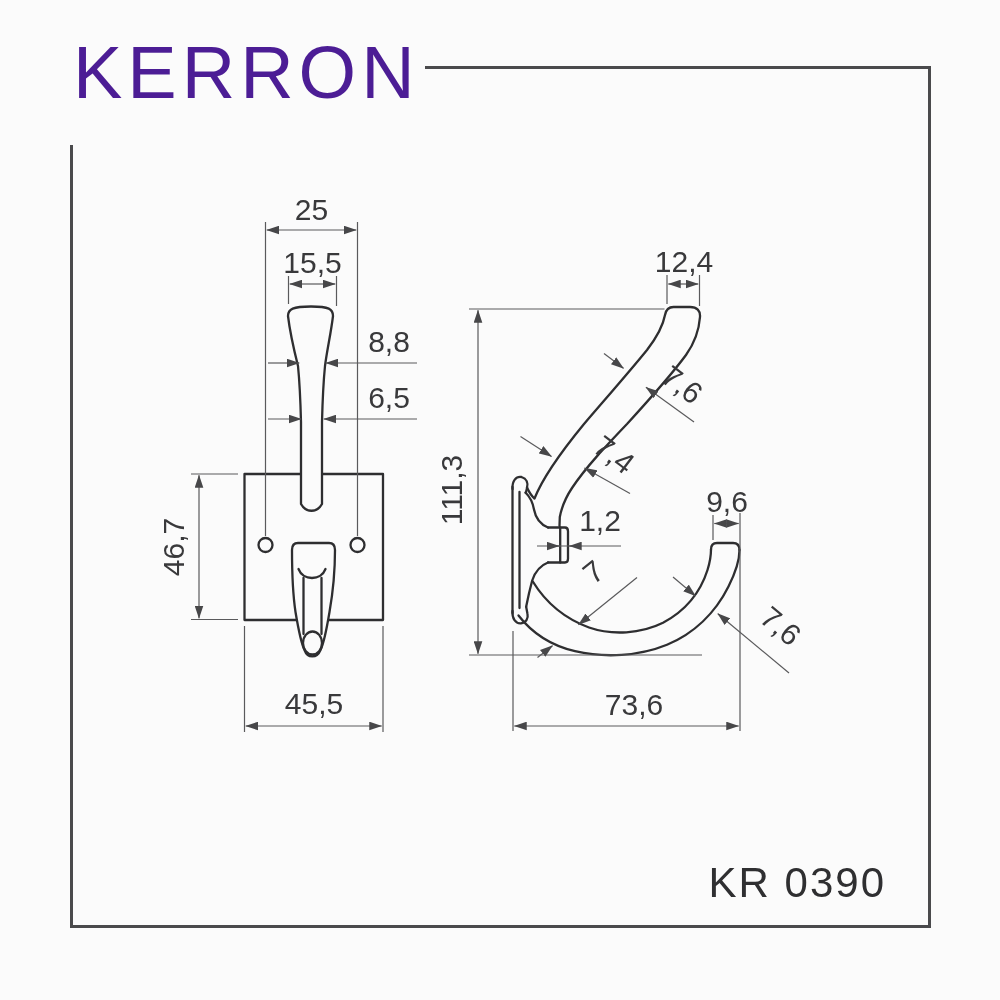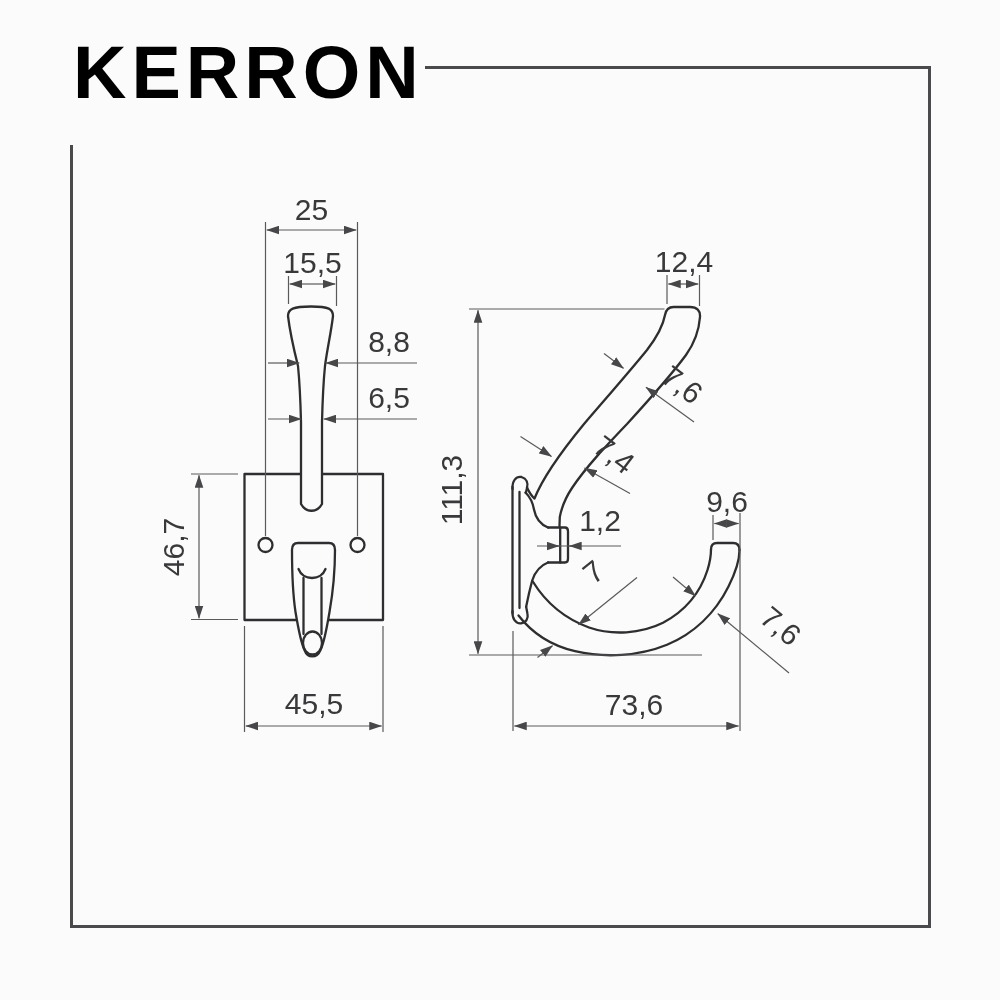--- a/index.html
+++ b/index.html
@@ -7,21 +7,21 @@
     position:relative;width:1000px;height:1000px;background:#fbfbfb;
     font-family:"Liberation Sans", sans-serif;overflow:hidden;margin:0 auto;
   }
   .frame{position:absolute;background:#4a4a4c;}
   .frame-top{left:425px;top:66px;width:506px;height:3px;}
   .frame-right{left:928px;top:66px;width:3px;height:862px;}
   .frame-bottom{left:70px;top:925px;width:861px;height:3px;}
   .frame-left{left:70px;top:145px;width:3px;height:783px;}
   .logo{
     position:absolute;left:73px;top:36px;
-    font-size:74px;font-weight:bold;letter-spacing:5px;color:#000000;line-height:1;
+    font-size:74px;font-weight:normal;letter-spacing:5px;color:#4c1d95;line-height:1;
   }
   .product-code{
     position:absolute;right:114px;top:862px;
     font-size:42px;font-weight:400;letter-spacing:2px;color:#2f2f31;line-height:1;
   }
   svg.drawing{position:absolute;left:0;top:0;}
   .part{fill:none;stroke:#2e2e30;stroke-width:2.3px;stroke-linecap:round;stroke-linejoin:round;}
   .part-fill{fill:#fbfbfb;stroke:#2e2e30;stroke-width:2.3px;stroke-linejoin:round;}
   .dim{stroke:#5a5a5c;stroke-width:1.2px;fill:none;}
   svg text{font-family:"Liberation Sans", sans-serif;font-size:30px;fill:#39393b;stroke:none;}
@@ -30,20 +30,21 @@
 <body>
 
 <div class="page">
 
   <div class="frame frame-top"></div>
   <div class="frame frame-right"></div>
   <div class="frame frame-bottom"></div>
   <div class="frame frame-left"></div>
 
   <div class="logo">KERRON</div>
+  <div class="product-code">KR 0390</div>
 
   <svg class="drawing" width="1000" height="1000" viewBox="0 0 1000 1000">
     <defs>
       <marker id="arr" viewBox="0 0 12 8" refX="11.5" refY="4" markerWidth="13" markerHeight="9" orient="auto" markerUnits="userSpaceOnUse">
         <path d="M0,0 L12,4 L0,8 Z" fill="#474749"></path>
       </marker>
     </defs>
 
     <g>
       <g>

